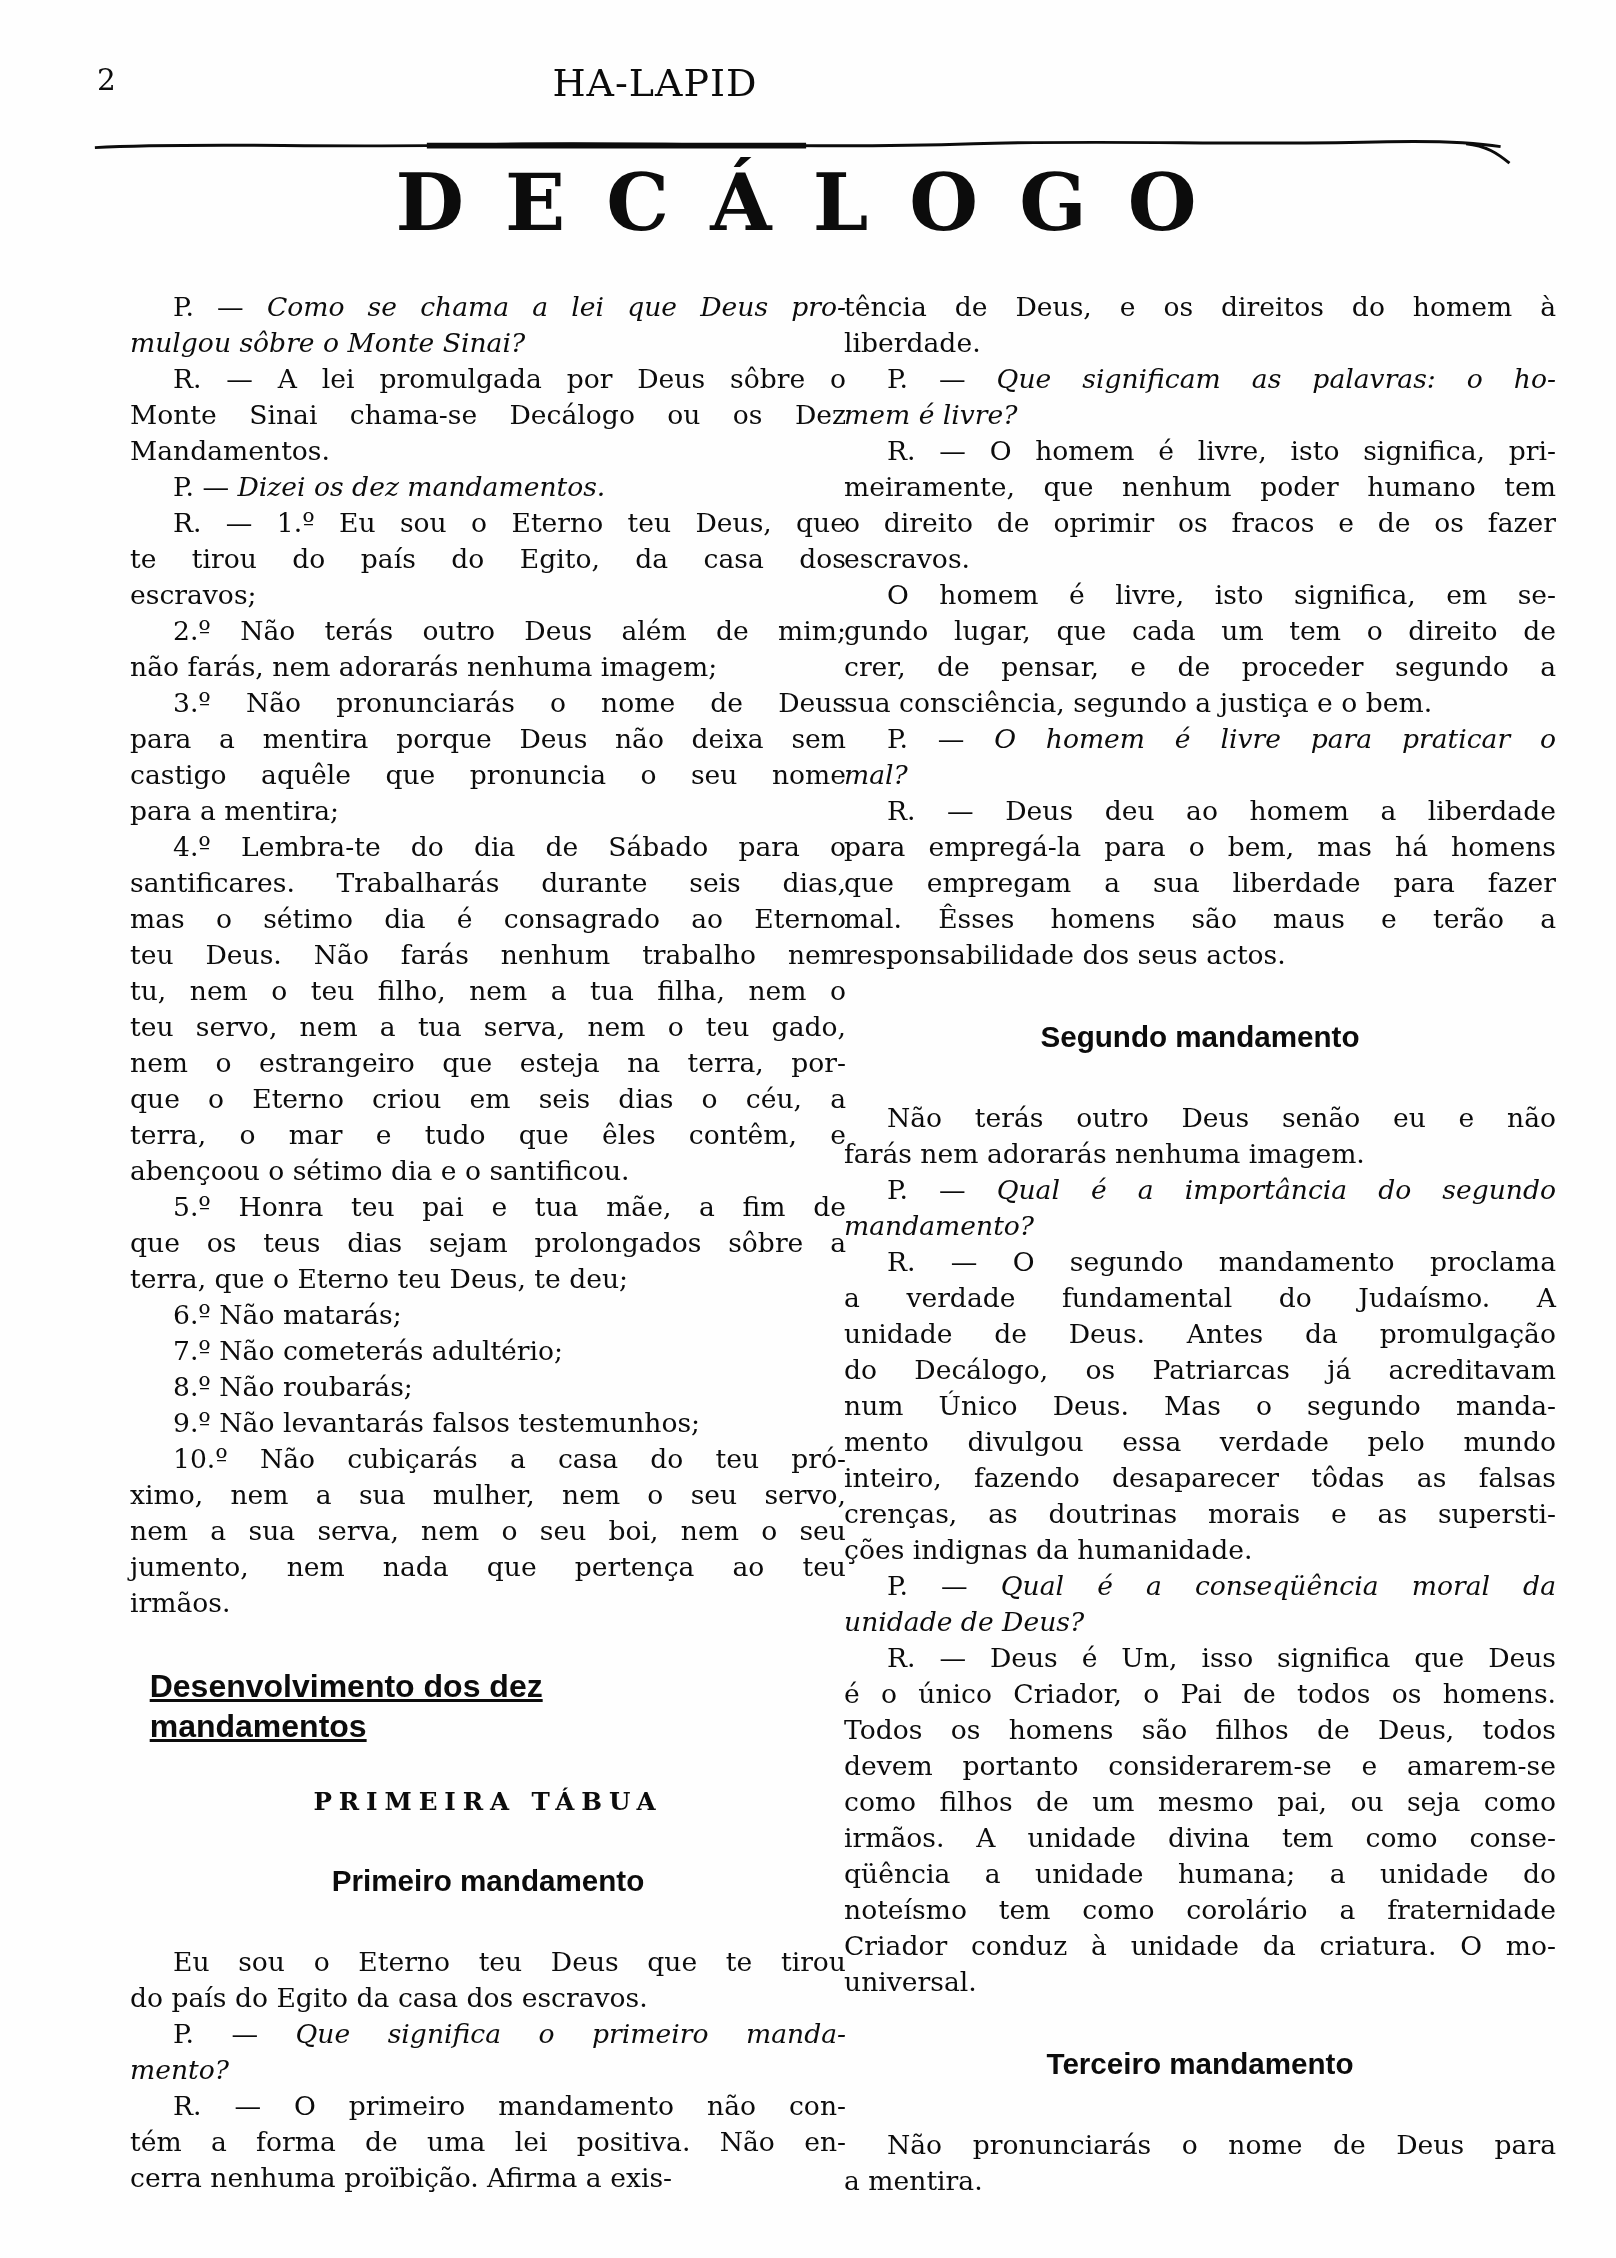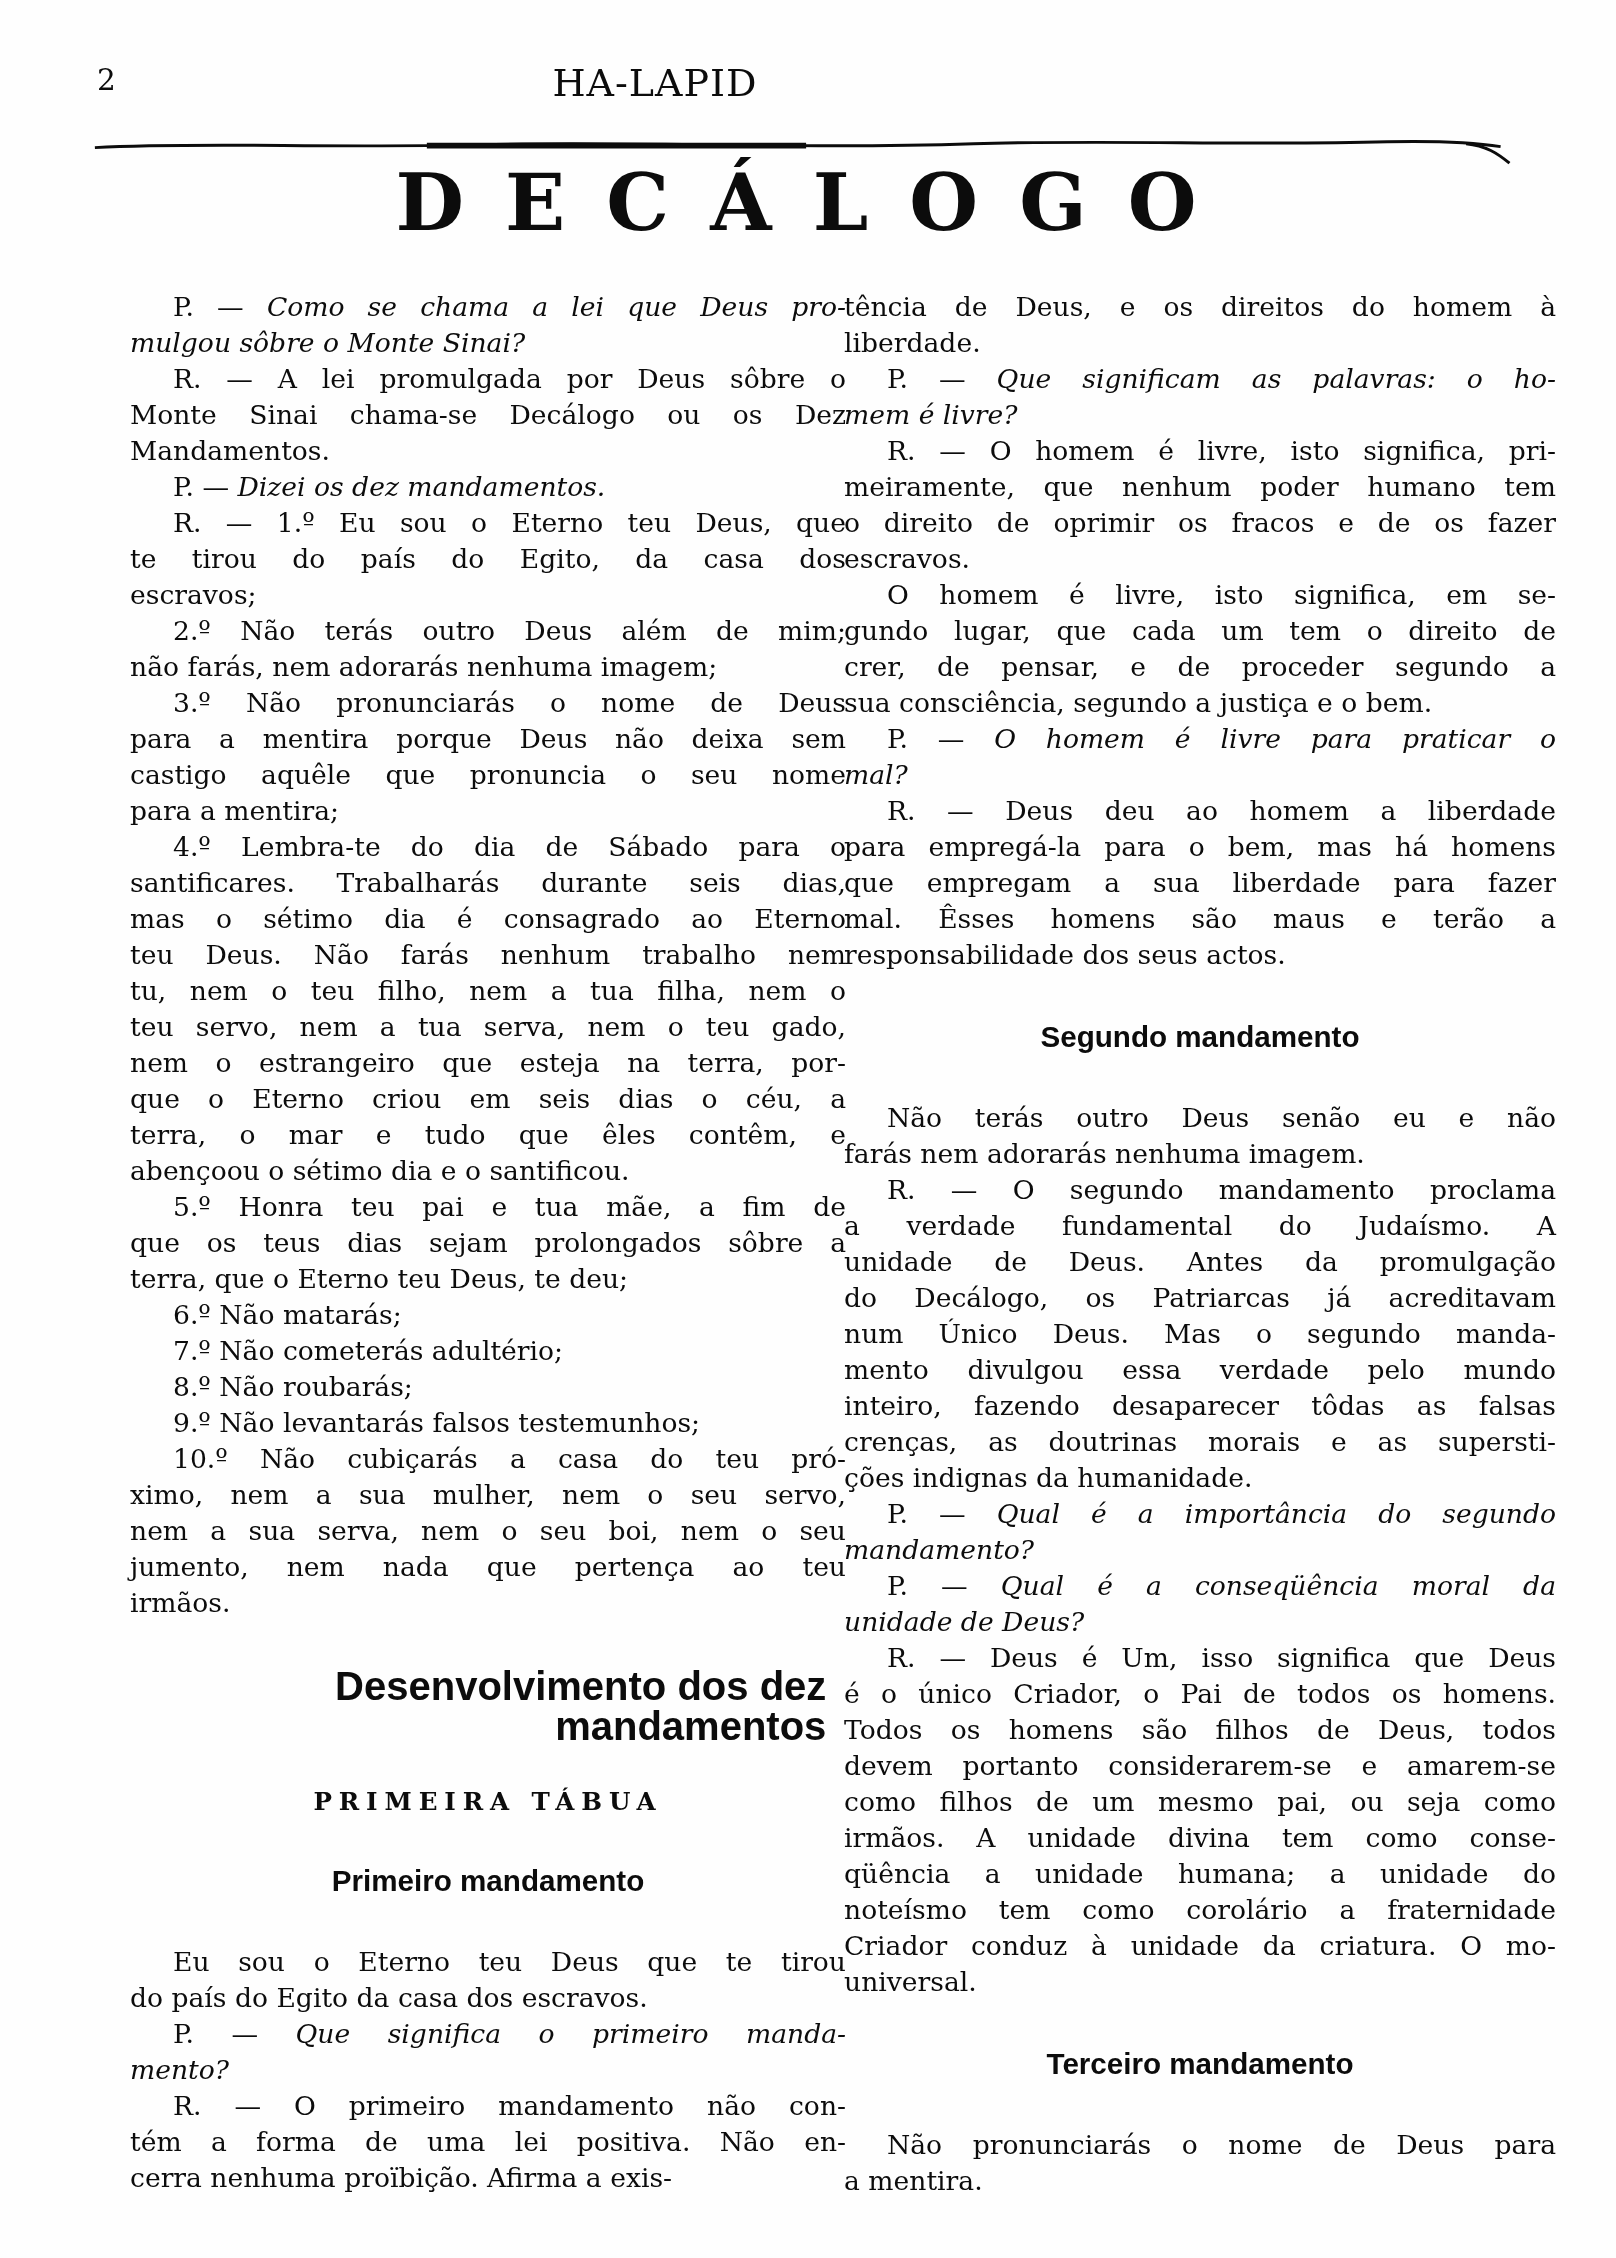--- a/index.html
+++ b/index.html
@@ -28,22 +28,23 @@
   .col-right{left:844px;width:712px;}
   .para{margin:0;}
   .line{text-align:left;}
   .line.jl{text-align:justify;text-align-last:justify;}
   .line.indent{text-indent:43px;}
   .q .line{font-style:italic;}
   .q .upright{font-style:normal;}
   
   .h-main{
     font-family:"Liberation Sans", sans-serif;font-weight:bold;
-    font-size:40px;line-height:40px;text-align:right;
+    font-size:32px;line-height:40px;text-align:left;
     margin:45px 19.7px 33px;
+    text-decoration:underline;
   }
   .h-caps{
     font-weight:bold;font-size:24.6px;line-height:29.6px;text-align:center;
     letter-spacing:6.9px;margin:41px 0 39px;
   }
   .h-cmd{
     font-family:"Liberation Sans", sans-serif;font-weight:bold;
     font-size:29.6px;line-height:37px;text-align:center;
     margin:45px 0 45px;
   }
@@ -176,34 +177,34 @@
       <div class="line jl">para empregá-la para o bem, mas há homens</div>
       <div class="line jl">que empregam a sua liberdade para fazer</div>
       <div class="line jl">mal.  Êsses homens são maus e terão a</div>
       <div class="line">responsabilidade dos seus actos.</div>
     </div>
     <div class="h-cmd">Segundo mandamento</div>
     <div class="para a">
       <div class="line jl indent">Não terás outro Deus senão eu e não</div>
       <div class="line">farás nem adorarás nenhuma imagem.</div>
     </div>
+    <div class="para q">
+      <div class="line jl indent"><span class="upright">P. — </span><span>Qual é a importância do segundo</span></div>
+      <div class="line">mandamento?</div>
+    </div>
     <div class="para a">
       <div class="line jl indent">R. — O segundo mandamento proclama</div>
       <div class="line jl">a verdade fundamental do Judaísmo.  A</div>
       <div class="line jl">unidade de Deus.  Antes da promulgação</div>
       <div class="line jl">do Decálogo, os Patriarcas já acreditavam</div>
       <div class="line jl">num Único Deus.  Mas o segundo manda-</div>
       <div class="line jl">mento divulgou essa verdade pelo mundo</div>
       <div class="line jl">inteiro, fazendo desaparecer tôdas as falsas</div>
       <div class="line jl">crenças, as doutrinas morais e as supersti-</div>
       <div class="line">ções indignas da humanidade.</div>
-    </div>
-    <div class="para q">
-      <div class="line jl indent"><span class="upright">P. — </span><span>Qual é a importância do segundo</span></div>
-      <div class="line">mandamento?</div>
     </div>
     <div class="para q">
       <div class="line jl indent"><span class="upright">P. — </span><span>Qual é a conseqüência moral da</span></div>
       <div class="line">unidade de Deus?</div>
     </div>
     <div class="para a">
       <div class="line jl indent">R. — Deus é Um, isso significa que Deus</div>
       <div class="line jl">é o único Criador, o Pai de todos os homens.</div>
       <div class="line jl">Todos os homens são filhos de Deus, todos</div>
       <div class="line jl">devem portanto considerarem-se e amarem-se</div>

